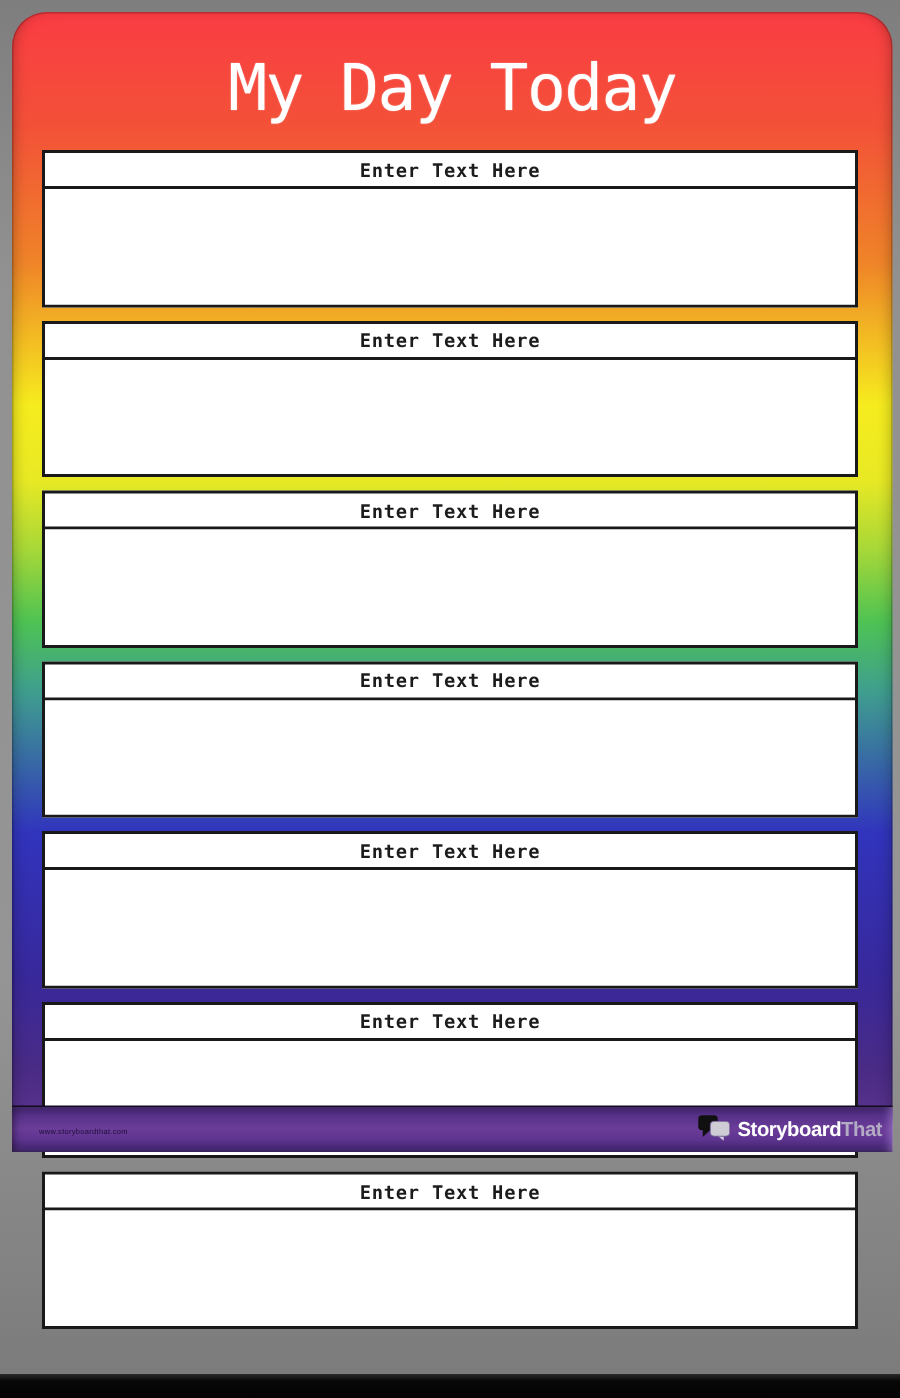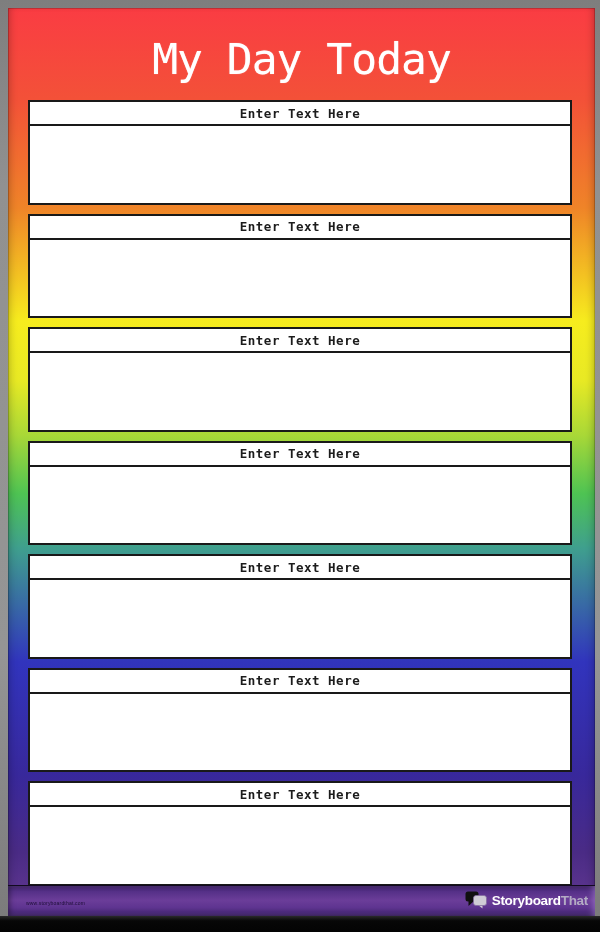--- a/index.html
+++ b/index.html
@@ -4,35 +4,36 @@
 <style>
   * { margin:0; padding:0; box-sizing:border-box; }
   html,body { width:600px; height:932px; overflow:hidden; }
   body {
     position:relative;
     background:linear-gradient(180deg,#7e7e7e 0%,#919191 20%,#959595 70%,#7a7a7a 100%);
     font-family:"DejaVu Sans Mono","Liberation Mono",monospace;
   }
 
   .page {
-    position:absolute; left:8px; top:8px; width:587px; height:908px;
+    position:absolute; left:8px; top:8px; width:587px; height:760px;
     background:linear-gradient(180deg,
       #FA3C43 0%,
       #F35138 10%,
       #EF8428 22%,
       #F6EC1E 34.5%,
       #E8E924 41%,
       #A9D837 47%,
       #4EC353 53.5%,
       #3F9F8E 59.5%,
       #3134BD 72%,
       #38289B 84.5%,
       #4A2B85 93%,
       #653A93 100%);
     box-shadow:inset 0 0 0 1px rgba(0,0,0,.18), inset 6px 0 10px -6px rgba(0,0,0,.35), inset -6px 0 10px -6px rgba(0,0,0,.35);
+    border-radius:23px;
   }
 
   .poster-title {
     position:absolute; left:0; top:26px; width:100%;
     text-align:center;
     font-size:43px; font-weight:500; color:#ffffff;
     letter-spacing:-1px;
     text-shadow:0 0 1px rgba(255,255,255,.6);
     white-space:nowrap;
   }

